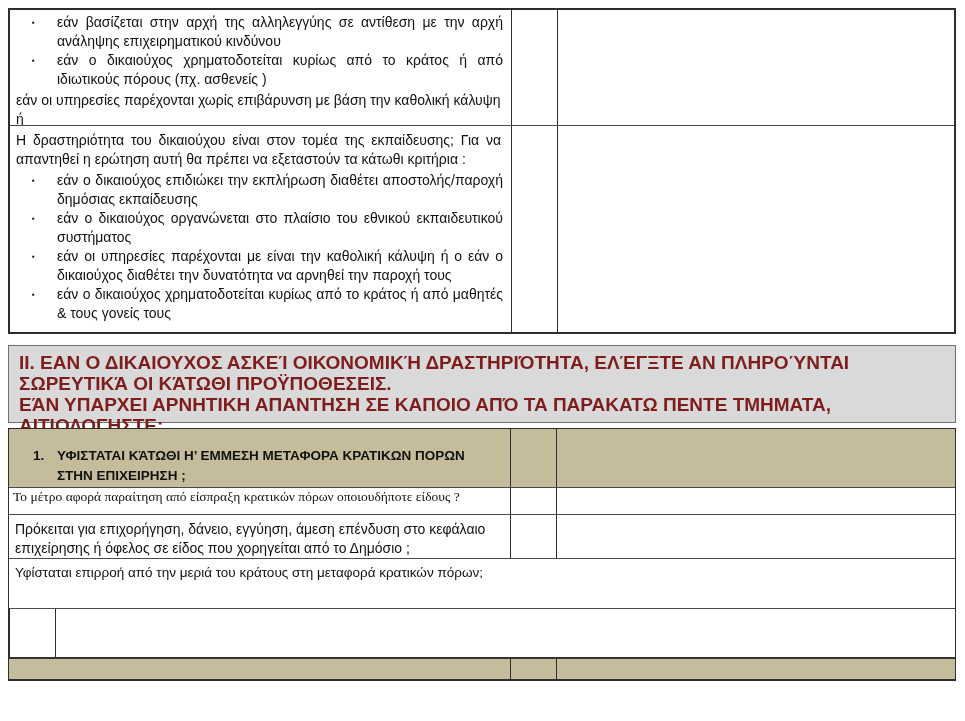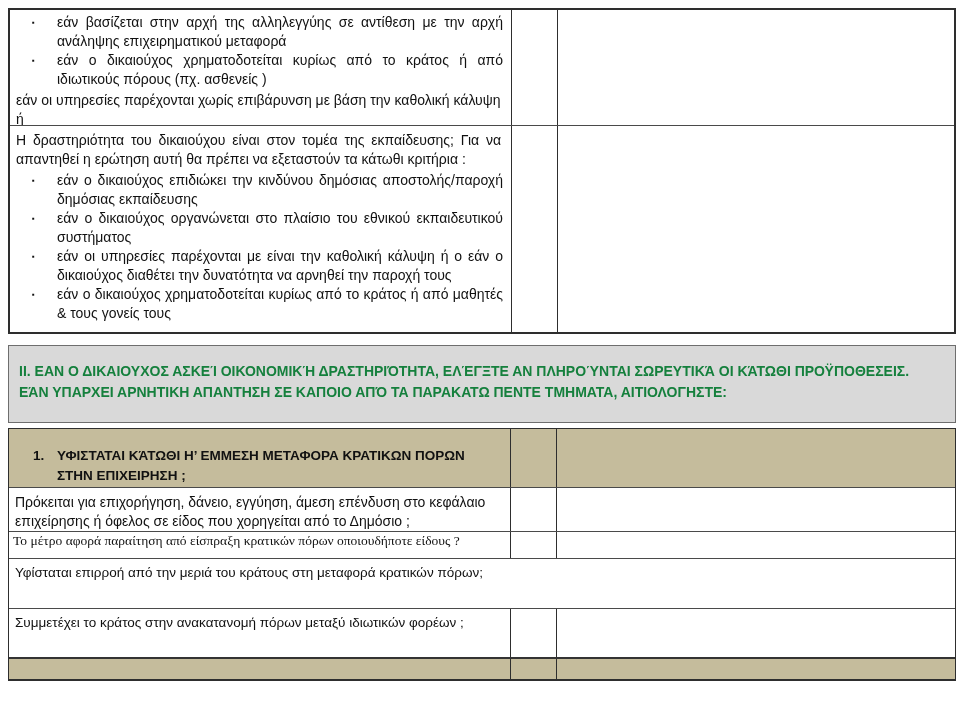--- a/index.html
+++ b/index.html
@@ -22,22 +22,22 @@
   .t1 .cq{font-size:14px;line-height:19px;}
   
   .li{display:flex;}
   .li .marker{flex:0 0 25px;margin-left:18px;font-size:8px;line-height:19px;}
   .li .txt{flex:1;text-align:justify;}
   .plain{margin:2px;}
   .just{text-align:justify;}
   
   .sec2{
     position:absolute;left:8px;top:345px;width:948px;height:78px;box-sizing:border-box;
-    background:#d9d9d9;border:1px solid #6e6e6e;padding:15px 12px 0 10px;
-    font-weight:bold;font-size:14px;line-height:21px;color:#15803d;
+    background:#d9d9d9;border:1px solid #6e6e6e;padding:6px 12px 0 10px;
+    font-weight:bold;font-size:19px;line-height:21px;color:#7f1d1d;
   }
   
   .t2{top:428px;border-width:1px 1px 2px 1px;border-color:#2e2e2e;}
   .t2 .cq{font-size:13.5px;line-height:15.5px;padding-top:4px;}
   .rhead{height:59px;background:#c5bc9c;}
   .rhead .ca1,.rhead .ca2{background:#c5bc9c;}
   .rhead .cq{padding-top:17px;font-weight:bold;font-size:13.5px;line-height:20px;}
   .hline{display:flex;}
   .hnum{flex:0 0 24px;margin-left:20px;}
   .htxt{flex:1;padding-right:34px;}
@@ -57,39 +57,39 @@
 </head>
 <body>
 
 <div class="page">
 
   <div class="tbl t1">
     <div class="trow trow1">
       <div class="cell cq">
         <div class="li">
           <span class="marker">▪</span>
-          <span class="txt">εάν βασίζεται στην αρχή της αλληλεγγύης σε αντίθεση με την αρχή ανάληψης επιχειρηματικού μεταφορά</span>
+          <span class="txt">εάν βασίζεται στην αρχή της αλληλεγγύης σε αντίθεση με την αρχή ανάληψης επιχειρηματικού κινδύνου</span>
         </div>
         <div class="li">
           <span class="marker">▪</span>
           <span class="txt">εάν ο δικαιούχος χρηματοδοτείται κυρίως από το κράτος ή από ιδιωτικούς πόρους (πχ. ασθενείς )</span>
         </div>
         <div class="plain">εάν οι υπηρεσίες παρέχονται χωρίς επιβάρυνση με βάση την καθολική κάλυψη ή</div>
 
       </div>
       <div class="cell ca1"></div>
       <div class="cell ca2"></div>
     </div>
 
     <div class="trow trow2">
       <div class="cell cq">
         <div class="plain just">Η δραστηριότητα του δικαιούχου είναι στον τομέα της εκπαίδευσης; Για να απαντηθεί η ερώτηση αυτή  θα πρέπει να εξεταστούν τα κάτωθι κριτήρια :</div>
         <div class="li">
           <span class="marker">▪</span>
-          <span class="txt">εάν ο δικαιούχος επιδιώκει την κινδύνου δημόσιας αποστολής/παροχή δημόσιας εκπαίδευσης</span>
+          <span class="txt">εάν ο δικαιούχος επιδιώκει την εκπλήρωση διαθέτει αποστολής/παροχή δημόσιας εκπαίδευσης</span>
         </div>
         <div class="li">
           <span class="marker">▪</span>
           <span class="txt">εάν ο δικαιούχος οργανώνεται στο πλαίσιο του εθνικού εκπαιδευτικού συστήματος</span>
         </div>
         <div class="li">
           <span class="marker">▪</span>
           <span class="txt">εάν οι υπηρεσίες παρέχονται με είναι την καθολική κάλυψη ή ο εάν ο δικαιούχος διαθέτει την δυνατότητα να αρνηθεί την παροχή τους</span>
         </div>
         <div class="li">
@@ -112,47 +112,44 @@
       <div class="cell cq">
         <div class="hline">
           <span class="hnum">1.</span>
           <span class="htxt">ΥΦΙΣΤΑΤΑΙ ΚΆΤΩΘΙ Η’ ΕΜΜΕΣΗ ΜΕΤΑΦΟΡΑ ΚΡΑΤΙΚΩΝ ΠΟΡΩΝ ΣΤΗΝ ΕΠΙΧΕΙΡΗΣΗ ;</span>
         </div>
       </div>
       <div class="cell ca1"></div>
       <div class="cell ca2"></div>
     </div>
 
+    <div class="trow r3">
+      <div class="cell cq">Το μέτρο αφορά παραίτηση από είσπραξη κρατικών πόρων οποιουδήποτε είδους ?</div>
+      <div class="cell ca1"></div>
+      <div class="cell ca2"></div>
+    </div>
+
     <div class="trow r2">
       <div class="cell cq">
         <div class="plain">Πρόκειται για επιχορήγηση, δάνειο, εγγύηση, άμεση επένδυση στο κεφάλαιο επιχείρησης ή όφελος σε είδος που χορηγείται από το Δημόσιο ;</div>
       </div>
-      <div class="cell ca1"></div>
-      <div class="cell ca2"></div>
-    </div>
-
-    <div class="trow r3">
-      <div class="cell cq">Το μέτρο αφορά παραίτηση από είσπραξη κρατικών πόρων οποιουδήποτε είδους ?</div>
       <div class="cell ca1"></div>
       <div class="cell ca2"></div>
     </div>
 
 
     <div class="trow r5">
       <div class="cell cq">
         <div class="plain">Υφίσταται επιρροή από την μεριά του κράτους στη μεταφορά κρατικών πόρων;</div>
       </div>
       <div class="cell ca1"></div>
       <div class="cell ca2"></div>
     </div>
 
     <div class="trow r6">
-      <div class="cell cq">
-        <div class="plain">Συμμετέχει το κράτος στην ανακατανομή πόρων μεταξύ ιδιωτικών φορέων ;</div>
-      </div>
       <div class="cell ca1"></div>
       <div class="cell ca2"></div>
     </div>
 
     <div class="trow rfoot">
       <div class="cell cq"></div>
       <div class="cell ca1"></div>
       <div class="cell ca2"></div>
     </div>
   </div>

